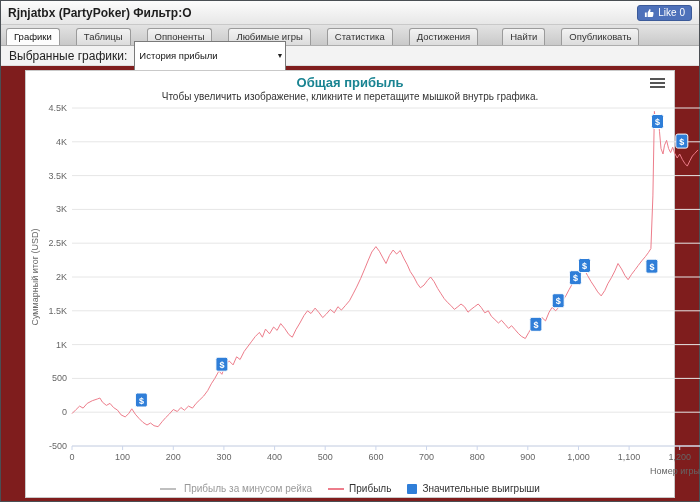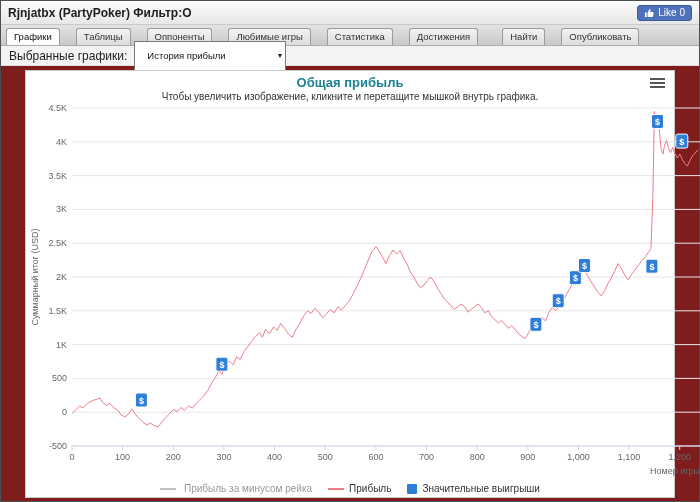--- a/index.html
+++ b/index.html
@@ -18,21 +18,21 @@
              display:flex; align-items:flex-end; padding:2px 5px 0; gap:16px; }
   .tab { font-size:9.5px; color:#333; background:linear-gradient(#f3f3f3,#dcdcdc); border:1px solid #9b9b9b; border-bottom:none;
          border-radius:3px 3px 0 0; padding:2px 7px 3px; white-space:nowrap; cursor:pointer; }
   .tab.active { background:#fdfdfd; color:#111; }
 
   
   .filter-row { height:20px; flex:0 0 20px; background:#f3f3f3; border-bottom:1px solid #ddd;
                 display:flex; align-items:center; padding:0 8px; gap:7px; }
   .filter-label { font-size:12px; color:#222; }
   .select { width:152px; height:30px; background:#fff; border:1px solid #7a7a7a; font-size:9.5px; color:#111;
-            display:flex; align-items:center; justify-content:space-between; padding:0 2px 0 12px; cursor:pointer; }
+            display:flex; align-items:center; justify-content:space-between; padding:0 2px 0 4px; cursor:pointer; }
   .select .arrow { font-size:7px; color:#222; }
 
   
   .chart-panel { flex:1; margin:4px 24px 5px; border:1px solid #c9c9c9; background:#fff; position:relative;
                  display:flex; flex-direction:column; }
   .chart-title { text-align:center; color:#1a8492; font-size:13px; font-weight:bold; margin-top:4px; }
   .chart-subtitle { text-align:center; color:#333; font-size:10px; margin-top:1px; }
   .burger { position:absolute; top:7px; right:9px; width:15px; cursor:pointer; }
   .burger div { height:2px; background:#555; margin-bottom:2px; }
 

